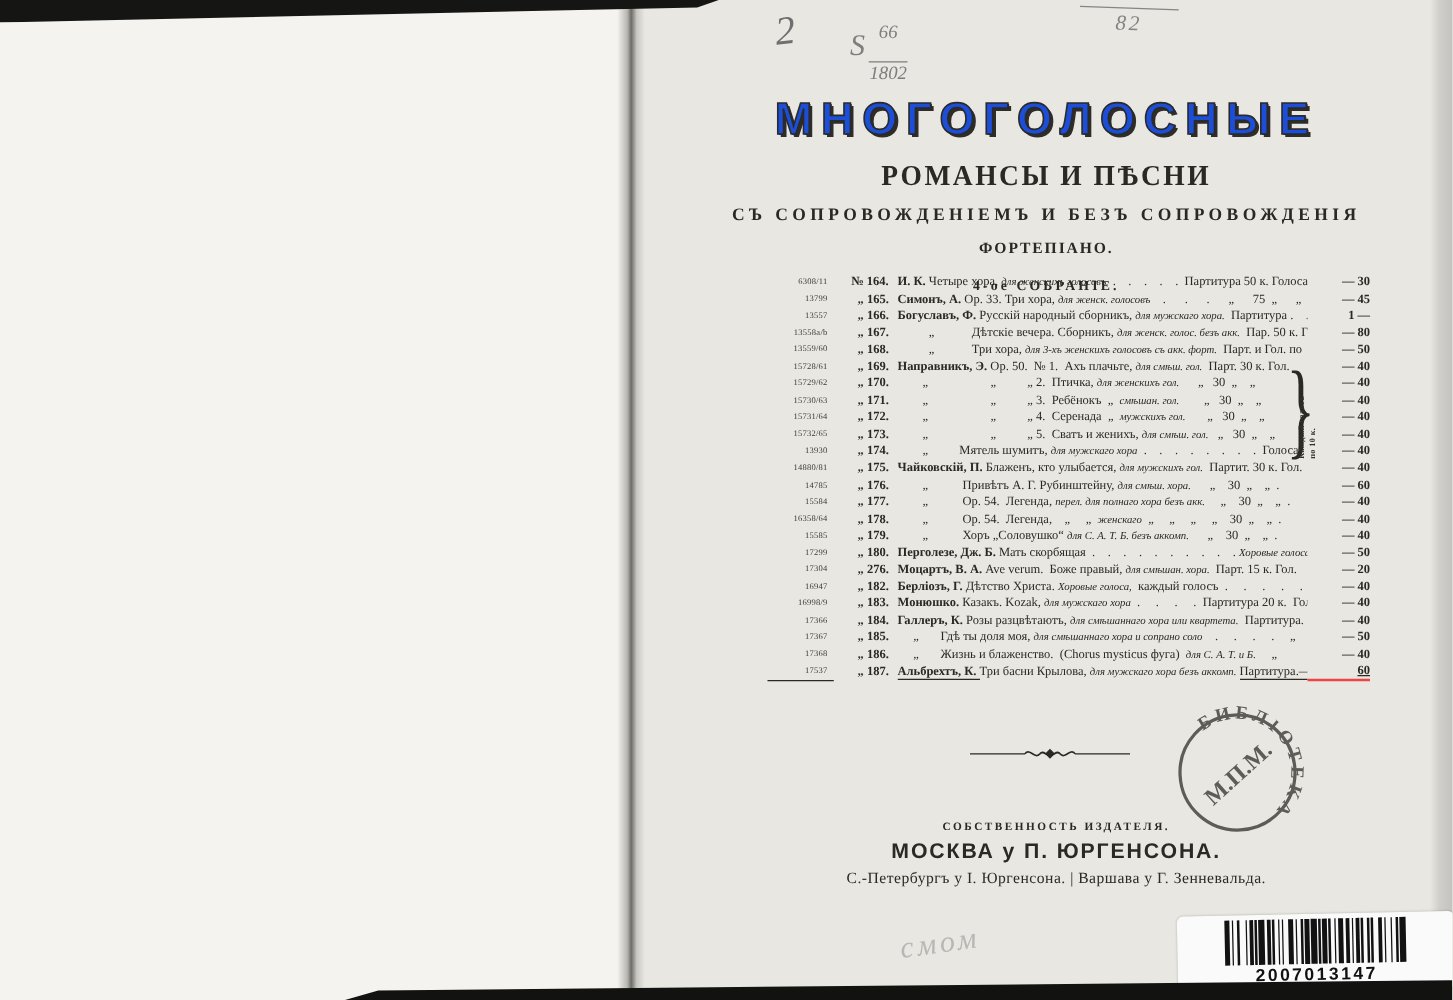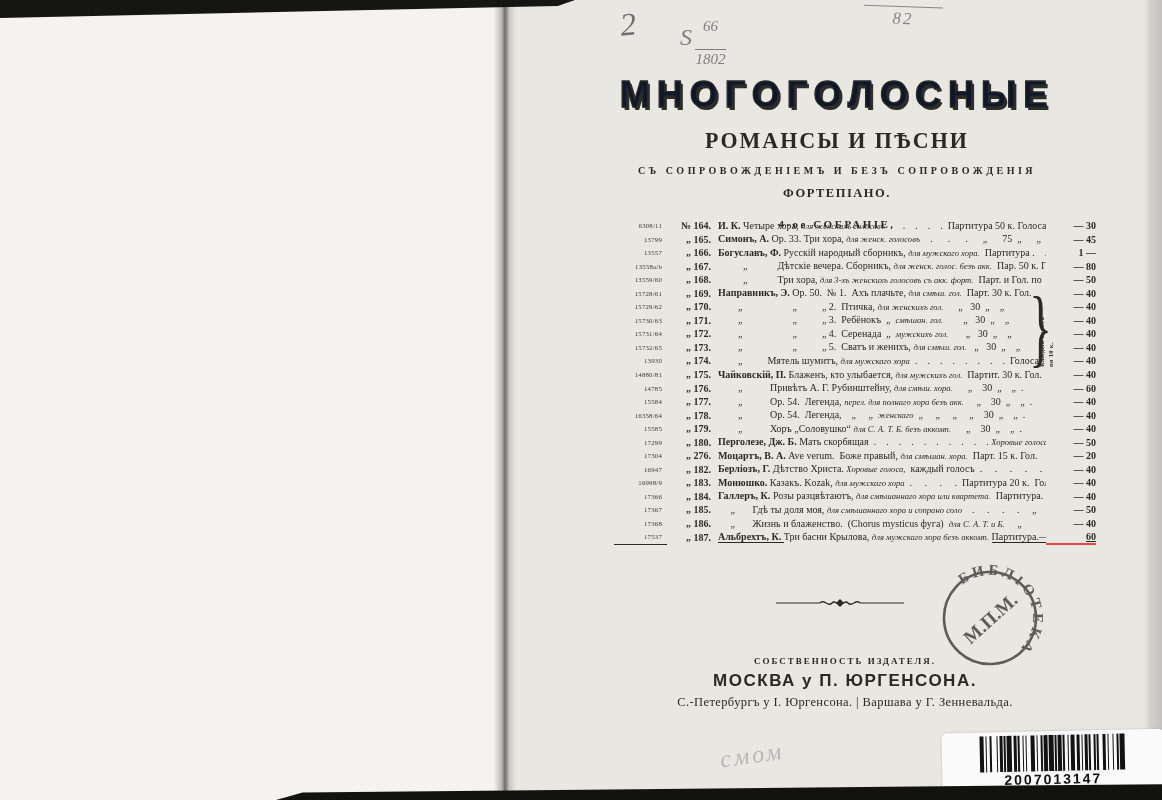--- a/index.html
+++ b/index.html
@@ -21,23 +21,23 @@
   .hw-2{left:108px;top:6px;font-size:32px;transform:rotate(-6deg);color:#6f6f6f;}
   .hw-s{left:168px;top:24px;font-size:24px;color:#7e7e7e;display:flex;align-items:flex-start;}
   .hw-s .frac{display:inline-block;text-align:center;font-size:15px;margin-left:3px;margin-top:-6px;}
   .hw-s .frac .top{display:block;border-bottom:1.5px solid #7e7e7e;padding:0 8px 14px;}
   .hw-s .frac .bot{display:block;padding-top:1px;}
   .hw-tr{left:352px;top:-16px;font-size:17px;letter-spacing:2px;transform:rotate(2deg);text-align:center;color:#858585;}
   .hw-tr .l1{display:block;border-bottom:1.5px solid #858585;padding:0 10px 2px;}
   .hw-tr .l2{display:block;padding-top:2px;}
   .titleblock{position:absolute;left:0;top:74px;width:650px;text-align:center;}
   .t-main{font-family:"Liberation Sans",sans-serif;font-weight:bold;font-size:36px;letter-spacing:7px;
-    color:#0f172a;-webkit-text-stroke:1.3px #2a2a28;text-shadow:2.5px 2.5px 0 #2f2d2a,1px 1px 0 #2f2d2a;}
+    color:#1d4ed8;-webkit-text-stroke:1.3px #2a2a28;text-shadow:2.5px 2.5px 0 #2f2d2a,1px 1px 0 #2f2d2a;}
   .t-sub{font-size:22px;font-weight:bold;letter-spacing:2px;margin-top:12px;transform:scaleY(1.05);}
-  .t-l3{font-size:10px;font-weight:bold;letter-spacing:3.5px;margin-top:11px;}
+  .t-l3{font-size:14px;font-weight:bold;letter-spacing:3.5px;margin-top:11px;}
   .t-l4{font-size:12.5px;font-weight:bold;letter-spacing:1.5px;margin-top:10px;}
   .t-col{font-size:11px;font-weight:bold;letter-spacing:2.5px;margin-top:17px;}
   
   .list{position:absolute;left:102px;top:219px;width:482px;}
   .crow{display:flex;align-items:center;height:13.55px;white-space:pre;font-size:10px;line-height:13.55px;}
   .plate{flex:none;width:48px;text-align:right;font-size:6.8px;padding-right:5px;color:#3a3833;letter-spacing:.2px;}
   .cno{flex:none;width:44px;text-align:right;padding-right:7px;font-weight:bold;}
   .cbody{flex:1;overflow:hidden;}
   .cprice{flex:none;width:50px;text-align:right;font-weight:bold;}
   .seg-b{font-weight:bold;}

